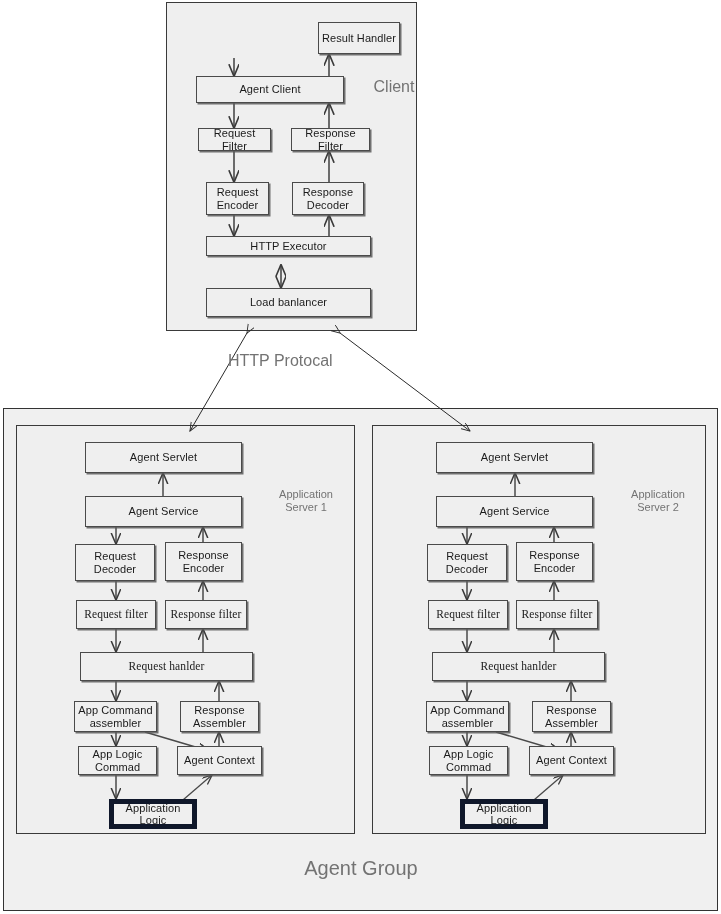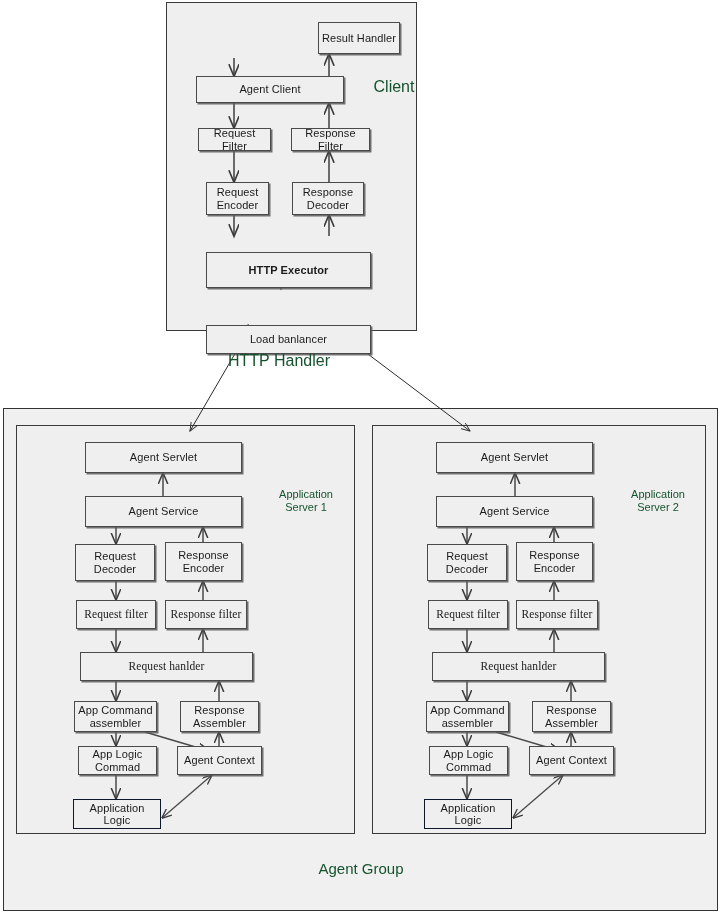--- a/index.html
+++ b/index.html
@@ -40,33 +40,33 @@
     align-items:center;
     justify-content:center;
     text-align:center;
     font-size:11px;
     line-height:12.5px;
     color:#1a1a1a;
     letter-spacing:0.1px;
     white-space:pre-line;
     padding:0 2px;
   }
-  .node.plain{ box-shadow:none; border:1px solid #0f172a; }
+  .node.plain{ box-shadow:none; border:5px solid #0f172a;margin-left:36px; }
   .node.serif{ font-family:"Liberation Serif", serif; font-size:11.5px; }
   
   .label{
     position:absolute;
     font-size:11px;
     line-height:13px;
-    color:#14532d;
+    color:#737373;
     white-space:pre-line;
     text-align:center;
   }
   .label.big{ font-size:16px; }
-  .label.group{ font-size:15px; }
+  .label.group{ font-size:20px; }
   
   svg.wires{
     position:absolute;
     left:0; top:0;
     width:721px; height:914px;
     pointer-events:none;
     overflow:visible;
   }
 </style>
 </head>
@@ -164,27 +164,27 @@
   <div class="node" style="left:198px; top:128px; width:73px; height:23px;">Request Filter</div>
 
   <div class="node" style="left:291px; top:128px; width:79px; height:23px;">Response Filter</div>
 
   <div class="node" style="left:206px; top:182px; width:63px; height:33px;">Request
 Encoder</div>
 
   <div class="node" style="left:292px; top:182px; width:72px; height:33px;">Response
 Decoder</div>
 
-  <div class="node" style="left:206px; top:252px; width:165px; height:36px;font-weight:bold;">HTTP Executor</div>
-
-  <div class="node" style="left:206px; top:288px; width:165px; height:29px;margin-top:37px;">Load banlancer</div>
+  <div class="node" style="left:206px; top:236px; width:165px; height:20px;">HTTP Executor</div>
+
+  <div class="node" style="left:206px; top:288px; width:165px; height:29px;">Load banlancer</div>
 
   <div class="label big" style="left:364px; top:80px; width:60px;">Client</div>
 
-  <div class="label big" style="left:228px; top:354px; width:140px; text-align:left;">HTTP Handler</div>
+  <div class="label big" style="left:228px; top:354px; width:140px; text-align:left;">HTTP Protocal</div>
 
   <div class="node" style="left:85px; top:442px; width:157px; height:31px;">Agent Servlet</div>
 
   <div class="node" style="left:85px; top:496px; width:157px; height:31px;">Agent Service</div>
 
   <div class="node" style="left:75px; top:544px; width:80px; height:37px;">Request
 Decoder</div>
 
   <div class="node" style="left:165px; top:542px; width:77px; height:39px;">Response
 Encoder</div>

